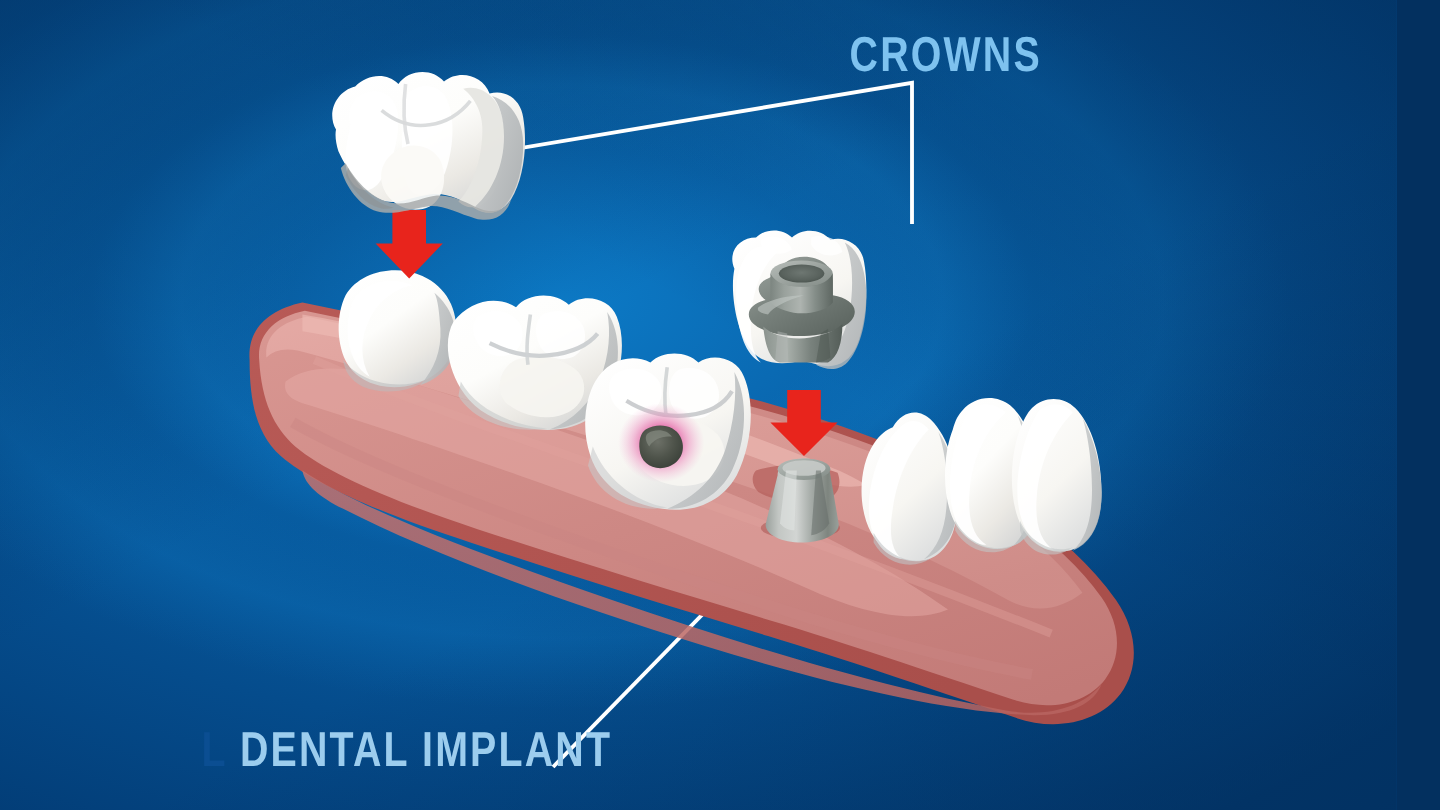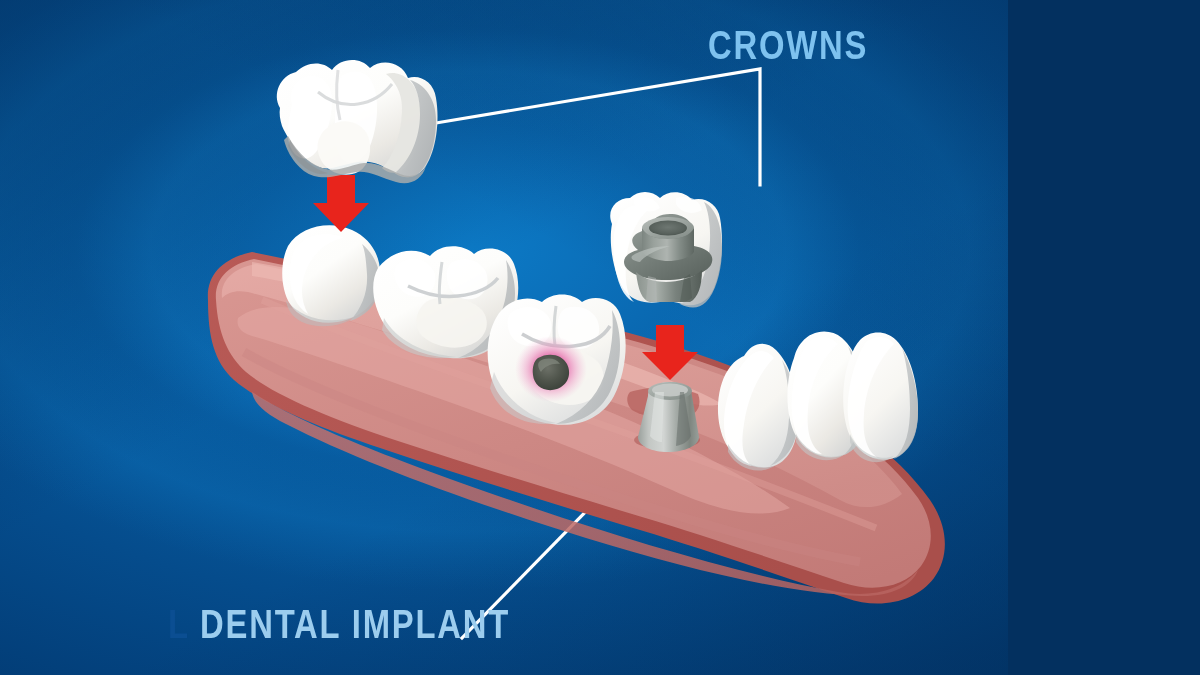--- a/index.html
+++ b/index.html
@@ -1,17 +1,17 @@
 <!DOCTYPE html>
 <html><head>
 <meta charset="utf-8">
 <style>
   html,body{margin:0;padding:0;background:#03305f;}
   #stage{
-    position:relative;width:1008px;height:675px;overflow:hidden;
+    position:relative;width:1164px;height:675px;overflow:hidden;
     font-family:"Liberation Sans", sans-serif;
     background:#04468a;
   }
   #bg{position:absolute;inset:0;}
   .label{
     position:absolute;
     font-family:"Liberation Sans", sans-serif;
     font-weight:700;
     letter-spacing:0.055em;
     white-space:nowrap;

